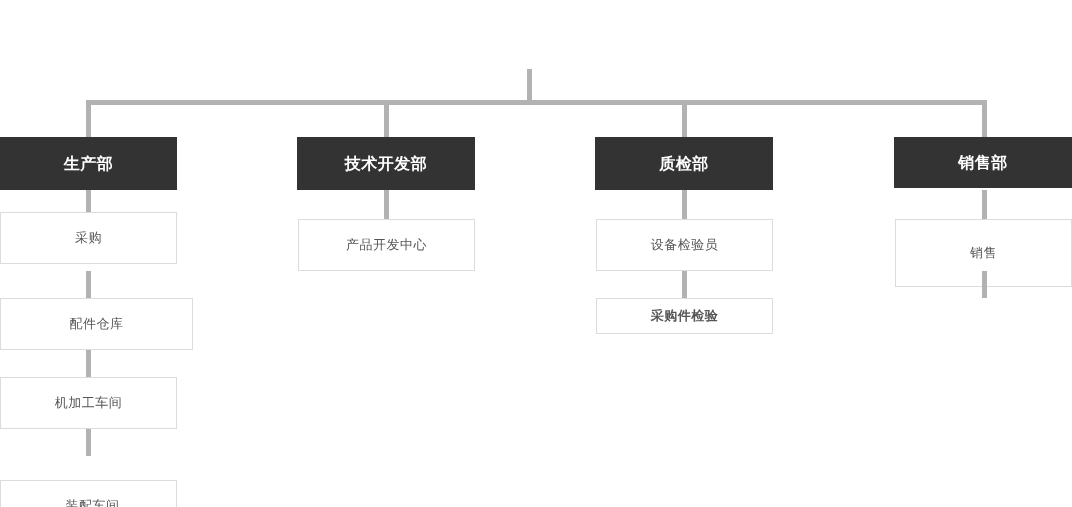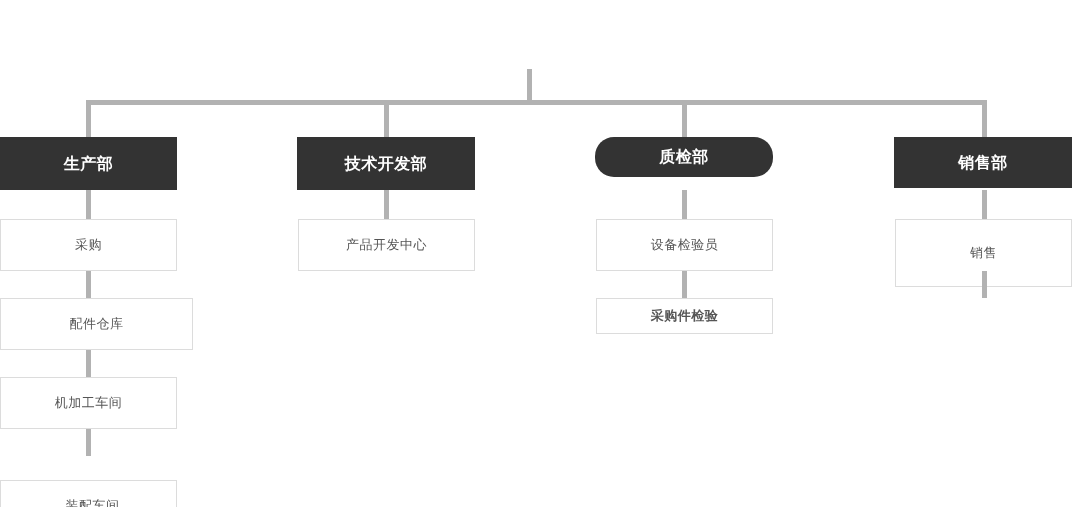--- a/index.html
+++ b/index.html
@@ -84,30 +84,30 @@
   <div class="conn conn-v" style="left:982px; top:100px; height:37px;"></div>
 
   <div class="node node-dept" style="left:0px; top:137px; width:177px; height:53px;">
     <span>生产部</span>
   </div>
 
   <div class="node node-dept" style="left:297px; top:137px; width:178px; height:53px;">
     <span>技术开发部</span>
   </div>
 
-  <div class="node node-dept" style="left:595px; top:137px; width:178px; height:40px;border-radius:19px;">
+  <div class="node node-dept" style="left:595px; top:137px; width:178px; height:53px;">
     <span>质检部</span>
   </div>
 
   <div class="node node-dept" style="left:894px; top:137px; width:178px; height:51px;">
     <span>销售部</span>
   </div>
 
   <div class="conn conn-v" style="left:86px; top:190px; height:29px;"></div>
-  <div class="node node-leaf" style="left:0px; top:219px; width:177px; height:52px;">
+  <div class="node node-leaf" style="left:0px; top:212px; width:177px; height:52px;">
     <span>采购</span>
   </div>
 
   <div class="conn conn-v" style="left:86px; top:271px; height:27px;"></div>
   <div class="node node-leaf" style="left:0px; top:298px; width:193px; height:52px;">
     <span>配件仓库</span>
   </div>
 
   <div class="conn conn-v" style="left:86px; top:350px; height:27px;"></div>
   <div class="node node-leaf" style="left:0px; top:377px; width:177px; height:52px;">

